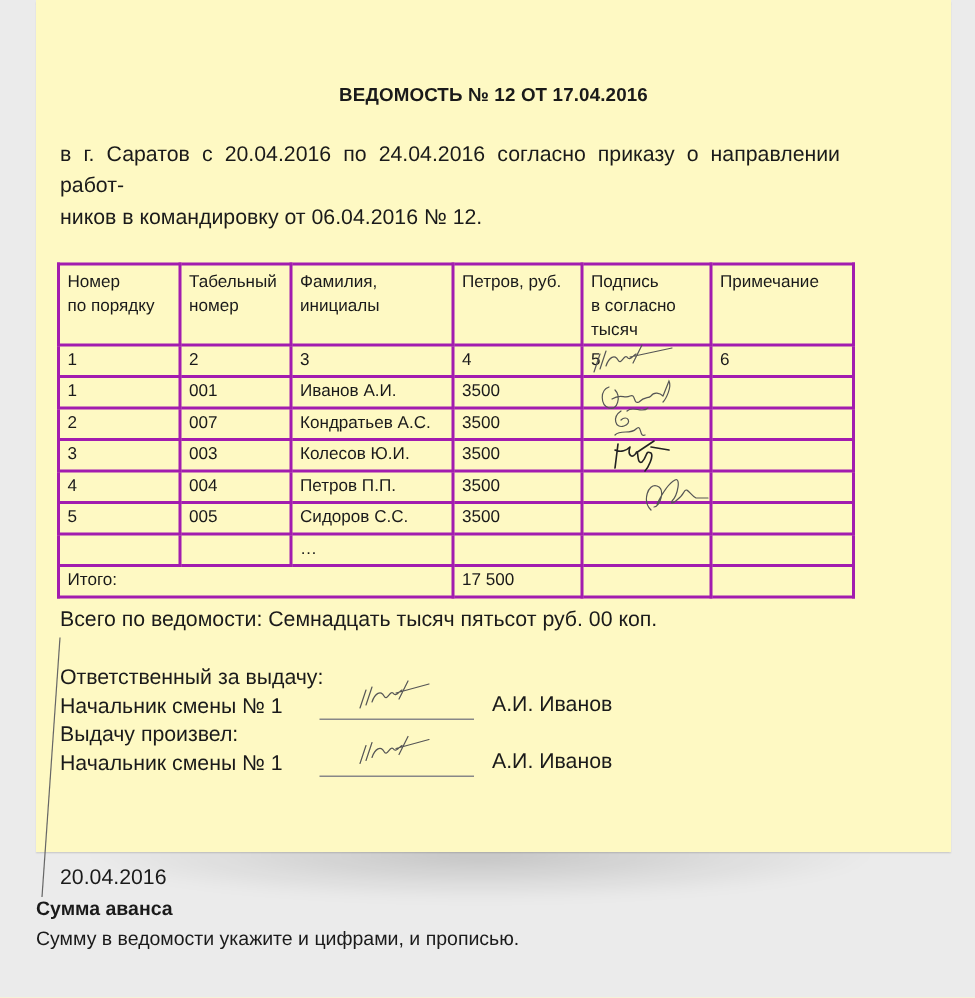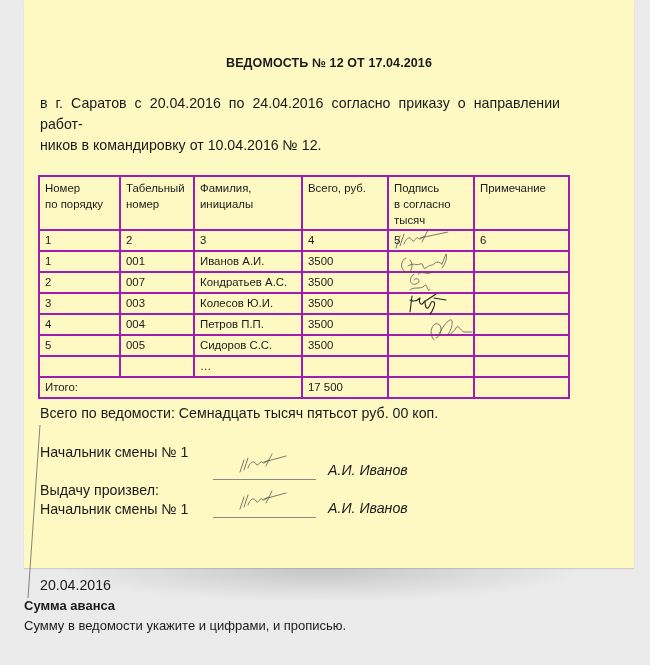--- a/index.html
+++ b/index.html
@@ -47,21 +47,21 @@
   .total-words {
     position:absolute; left:16px; top:405px; font-size:14.2px;
   }
   .block {
     position:absolute; left:16px; font-size:14.2px; line-height:19px;
   }
   .sign-line {
     position:absolute; height:0; border-top:1px solid #888;
   }
   .fio {
-    position:absolute; font-size:14.2px;font-style:italic;
+    position:absolute; font-size:14.2px;
   }
   .date {
     position:absolute; left:16px; top:529px; font-size:14.2px;margin-top:48px;
   }
   .connector {
     position:absolute; left:0; top:0; width:650px; height:665px; pointer-events:none;
   }
   .note-title {
     position:absolute; left:24px; top:598px; font-weight:bold; font-size:13px;
   }
@@ -72,21 +72,21 @@
 </head>
 <body>
 
 <div class="shadow"></div>
 
 <div class="page">
   <div class="title">ВЕДОМОСТЬ № 12 ОТ 17.04.2016</div>
 
   <div class="para">
     <span class="just">в г. Саратов с 20.04.2016 по 24.04.2016 согласно приказу о направлении работ-</span>
-    <span>ников в командировку от 10.04.2016 № 12.</span>
+    <span>ников в командировку от 06.04.2016 № 12.</span>
   </div>
 
   <table class="vedomost">
     <colgroup>
       <col style="width:81px">
         <col style="width:74px">
         <col style="width:108px">
       <col style="width:86px">
         <col style="width:86px">
         <col style="width:95px">
@@ -99,21 +99,21 @@
       </td>
       <td>
         <div>Табельный</div>
         <div>номер</div>
       </td>
       <td>
         <div>Фамилия,</div>
         <div>инициалы</div>
       </td>
       <td>
-        <div>Всего, руб.</div>
+        <div>Петров, руб.</div>
       </td>
       <td>
         <div>Подпись</div>
         <div>в согласно</div>
         <div>тысяч</div>
       </td>
       <td>
         <div>Примечание</div>
       </td>
     </tr>
@@ -194,20 +194,21 @@
   <svg class="sig dark" style="left:382px;top:290px" width="50" height="28">
     <path d="M6 6 L4 22 M4 10 C8 12 12 10 14 8 M14 8 C12 14 16 16 18 12 C20 8 18 20 22 18 C26 14 24 10 28 12 C30 14 26 22 24 24 M18 12 L30 4 M28 8 L40 10"></path>
   </svg>
   <svg class="sig" style="left:400px;top:314px" width="50" height="30">
     <path d="M10 26 C4 20 8 8 14 10 C20 12 16 24 12 24 M14 22 C18 14 22 8 26 6 C30 4 28 16 24 20 C22 24 30 18 32 14 C34 10 36 16 40 18 L48 18"></path>
   </svg>
 
   <div class="total-words">Всего по ведомости: Семнадцать тысяч пятьсот руб. 00 коп.</div>
 
   <div class="block" style="top:443px">
+    <div>Ответственный за выдачу:</div>
     <div>Начальник смены № 1</div>
   </div>
   <div class="sign-line" style="left:189px;top:479px;width:103px"></div>
   <svg class="sig" style="left:212px;top:452px" width="52" height="22">
     <path d="M4 20 L8 8 M8 18 L12 6 M12 16 C14 10 18 8 20 12 C22 16 24 8 26 10 C28 13 30 9 32 8 M30 14 L36 2 M28 10 L50 4"></path>
   </svg>
   <div class="fio" style="left:304px;top:462px">А.И. Иванов</div>
 
   <div class="block" style="top:481px">
     <div>Выдачу произвел:</div>

